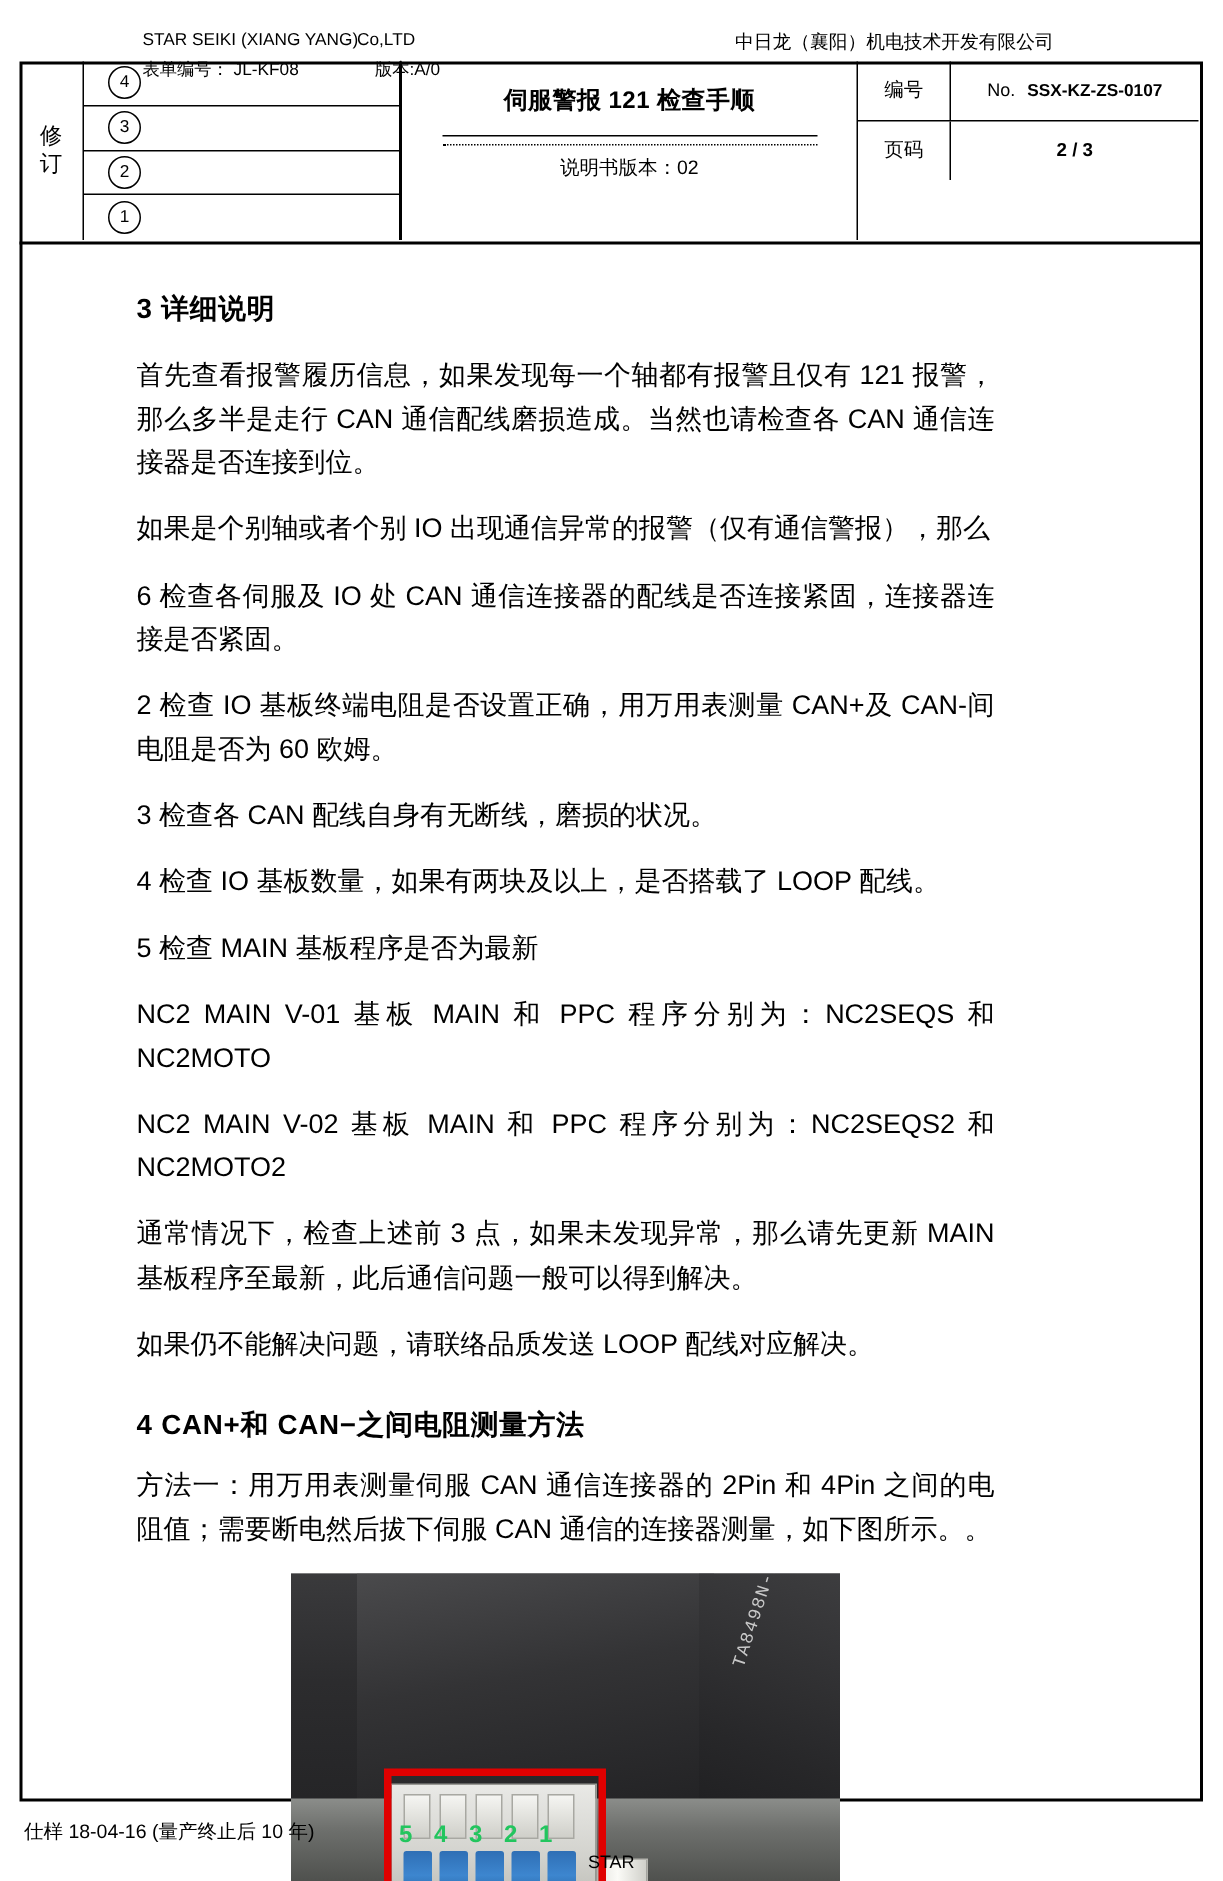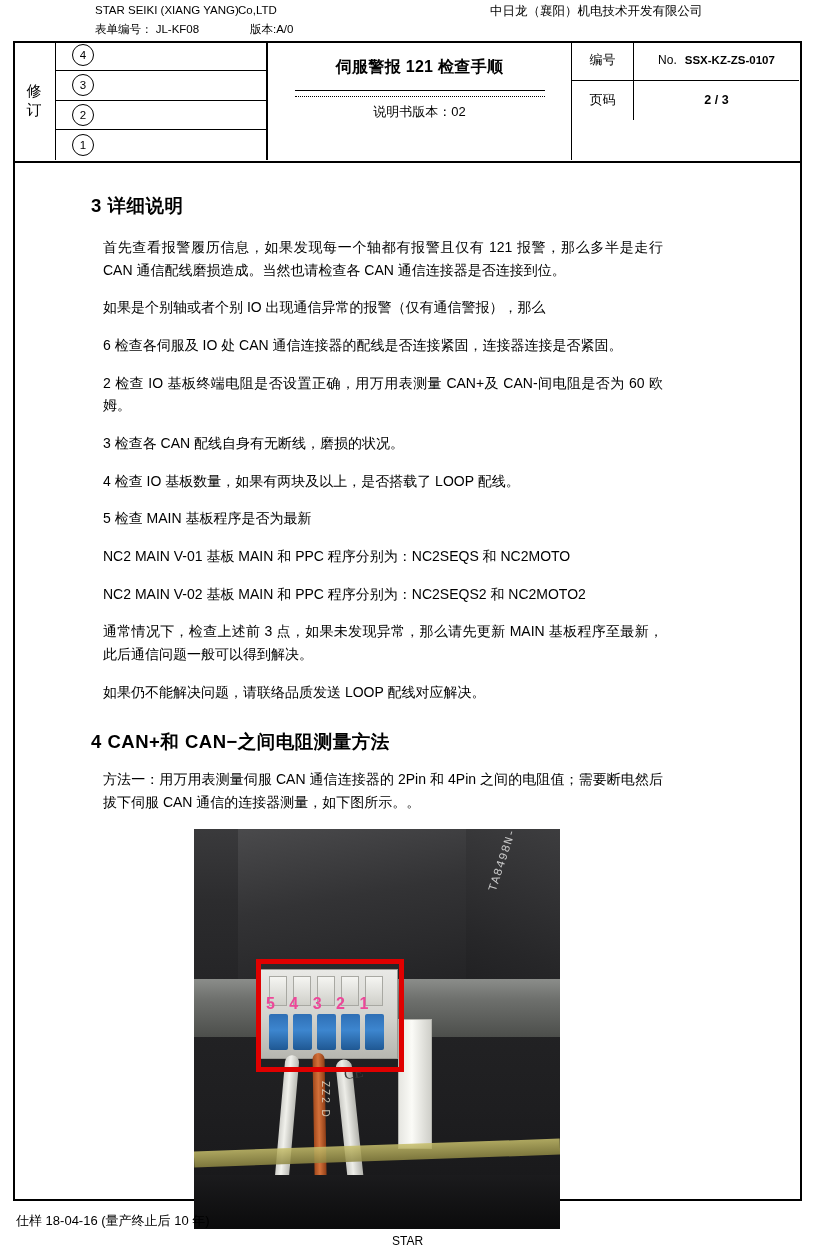--- a/index.html
+++ b/index.html
@@ -16,21 +16,21 @@
     width: 815px;
     height: 1254px;
     box-sizing: border-box;
     background: #fff;
     overflow: hidden;
   }
 
   
   .top-meta {
     position: absolute;
-    left: 0; top: 0;
+    left: 0; top: 17px;
     width: 672px;
     height: 38px;
     font-size: 11.5px;
   }
   .top-meta .company-en {
     position: absolute;
     left: 95px; top: 4px;
     white-space: nowrap;
   }
   .top-meta .coltd {
@@ -194,23 +194,23 @@
     margin: 8px 0 18px 0;
     letter-spacing: 0.5px;
   }
   h2.sec2 {
     font-size: 18.5px;
     font-weight: bold;
     margin: 26px 0 14px 0;
     letter-spacing: 0.5px;
   }
   p.para {
-    font-size: 14px;
+    font-size: 18px;
     line-height: 1.62;
-    margin: 0 0 15px 12px;
+    margin: 0 0 15px 0;
     text-align: justify;
   }
 
   
   .figure {
     position: relative;
     width: 366px;
     height: 400px;
     margin: 8px auto 0 auto;
     background: #2b2b2b;
@@ -343,21 +343,21 @@
   .redbox {
     position: absolute;
     left: 62px; top: 130px;
     width: 148px; height: 113px;
     border: 5px solid #e00000;
     box-sizing: border-box;
   }
   .pinnums {
     position: absolute;
     left: 72px; top: 166px;
-    color: #ec4899;
+    color: #22c55e;
     font-size: 16px;
     font-weight: bold;
     letter-spacing: 5px;
     font-family: "Liberation Sans", sans-serif;
   }
 
   
   .footer-left {
     position: absolute;
     left: 16px; top: 1212px;

